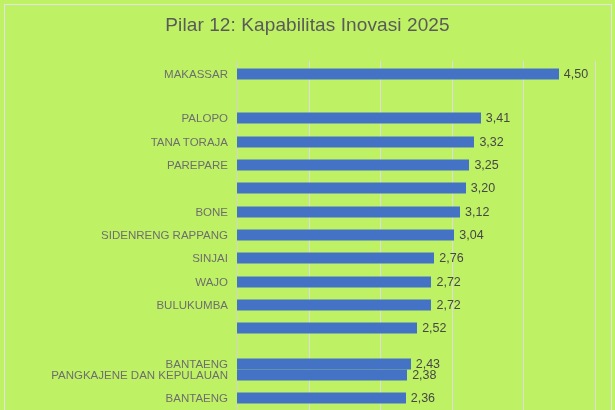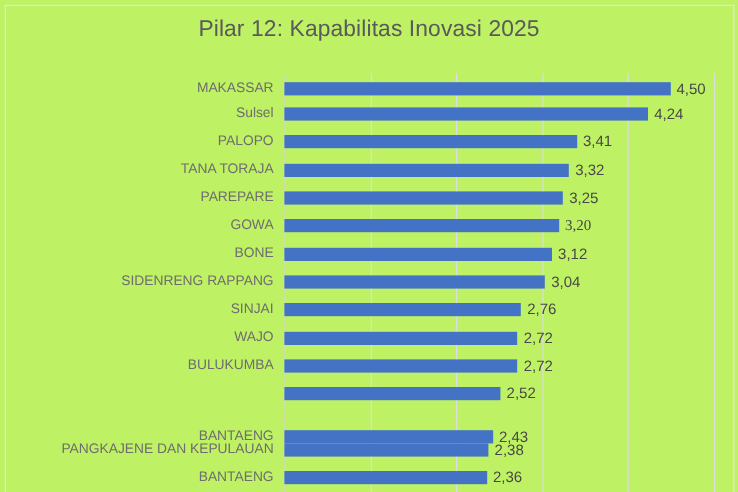--- a/index.html
+++ b/index.html
@@ -130,27 +130,20 @@
         <div class="gridline" style="left: 594.5px;"></div>
       </div>
     <div id="rows">
         <div class="row" style="top: 2px; height: 23.3333px; padding-left: 11px;">
           <div class="cat-label">MAKASSAR</div>
           <div class="bar-wrap" style="width: 321.75px;">
             <div class="bar" style="width: 321.75px; background: rgb(68, 114, 196);"></div>
           </div>
           <div class="val-label" style="left: 558.75px;">4,50</div>
         </div>
-        <div class="row" style="top: 23.3333px; height: 23.3333px;">
-          <div class="cat-label">Sulsel</div>
-          <div class="bar-wrap" style="width: 303.16px;">
-            <div class="bar" style="width: 303.16px; background: rgb(68, 114, 196);"></div>
-          </div>
-          <div class="val-label" style="left: 540.16px;">4,24</div>
-        </div>
         <div class="row" style="top: 46.6667px; height: 23.3333px;">
           <div class="cat-label">PALOPO</div>
           <div class="bar-wrap" style="width: 243.815px;">
             <div class="bar" style="width: 243.815px; background: rgb(68, 114, 196);"></div>
           </div>
           <div class="val-label" style="left: 480.815px;">3,41</div>
         </div>
         <div class="row" style="top: 70px; height: 23.3333px;">
           <div class="cat-label">TANA TORAJA</div>
           <div class="bar-wrap" style="width: 237.38px;">
@@ -159,25 +152,24 @@
           <div class="val-label" style="left: 474.38px;">3,32</div>
         </div>
         <div class="row" style="top: 93.3333px; height: 23.3333px;">
           <div class="cat-label">PAREPARE</div>
           <div class="bar-wrap" style="width: 232.375px;">
             <div class="bar" style="width: 232.375px; background: rgb(68, 114, 196);"></div>
           </div>
           <div class="val-label" style="left: 469.375px; text-align: center;">3,25</div>
         </div>
         <div class="row" style="top: 116.667px; height: 23.3333px;">
-          <div class="cat-label">GOWA</div>
           <div class="bar-wrap" style="width: 228.8px;">
             <div class="bar" style="width: 228.8px; background: rgb(68, 114, 196);"></div>
           </div>
-          <div class="val-label" style="left: 465.8px; font-family: Liberation Serif, serif;">3,20</div>
+          <div class="val-label" style="left: 465.8px;">3,20</div>
         </div>
         <div class="row" style="top: 140px; height: 23.3333px;">
           <div class="cat-label">BONE</div>
           <div class="bar-wrap" style="width: 223.08px;">
             <div class="bar" style="width: 223.08px; background: rgb(68, 114, 196);"></div>
           </div>
           <div class="val-label" style="left: 460.08px;">3,12</div>
         </div>
         <div class="row" style="top: 163.333px; height: 23.3333px;">
           <div class="cat-label">SIDENRENG RAPPANG</div>

